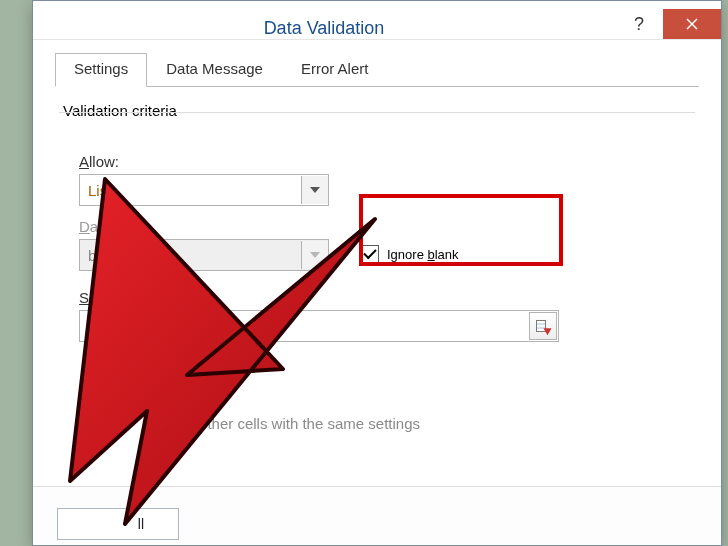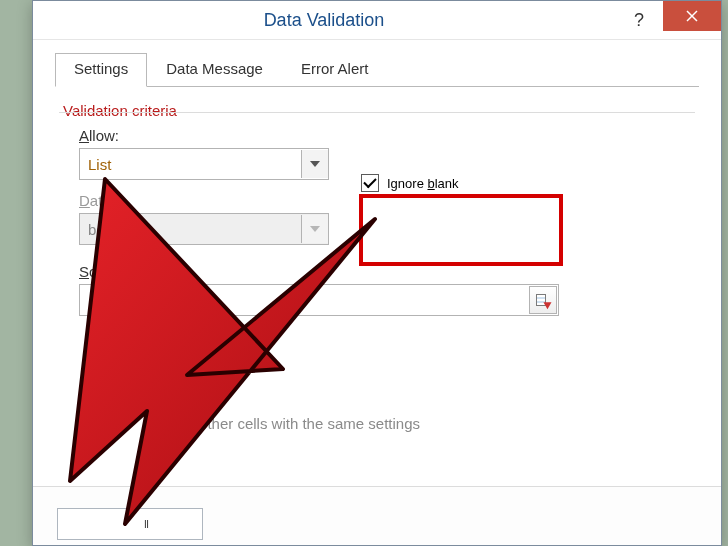--- a/index.html
+++ b/index.html
@@ -1,30 +1,30 @@
 <!DOCTYPE html>
 <html><head>
 <meta charset="utf-8">
 <style>
 html,body{margin:0;padding:0;width:728px;height:546px;overflow:hidden;font-family:"Segoe UI",Tahoma,sans-serif;font-size:14px;background:#4a5d4a;}
 .page-bg{width:728px;height:546px;background:#a2b5a2;position:relative;}
 .dialog{position:absolute;left:32px;top:0;right:6px;bottom:0;background:#fff;border:1px solid #7b8b9d;box-shadow:0 4px 14px rgba(0,0,0,.25);}
-.titlebar{height:38px;background:#fff;border-bottom:1px solid #e6e6e6;display:flex;align-items:center;position:relative;}
+.titlebar{height:38px;background:#fff;border-bottom:1px solid #e6e6e6;display:flex;align-items:flex-end;position:relative;}
 .title-text{flex:1;text-align:center;font-size:18px;color:#1b4f8a;font-weight:400;}
 .help-btn{width:48px;height:30px;display:flex;align-items:center;justify-content:center;color:#333;font-size:18px;}
 .close-btn{width:58px;height:30px;background:#c94f3d;display:flex;align-items:center;justify-content:center;margin-top:-8px;margin-right:0;}
 .close-x{stroke:#fff;stroke-width:1.5;}
 .body{padding:28px 24px 10px 24px;position:relative;height:calc(100% - 38px - 58px);box-sizing:border-box;}
 .tab-row{position:absolute;top:12px;left:22px;right:22px;height:34px;display:flex;border-bottom:1px solid #b9b9b9;}
 .tab{padding:6px 18px;font-size:15px;color:#333;border:1px solid transparent;border-bottom:none;margin-right:0;position:relative;top:1px;background:transparent;}
 .tab.active{background:#fff;border-color:#b9b9b9;border-bottom:1px solid #fff;}
 .tab-content{position:absolute;top:50px;left:22px;right:22px;bottom:10px;border:0;}
-.fieldset-label{position:absolute;top:12px;left:8px;font-size:15px;color:#b91c1c;}
+.fieldset-label{position:absolute;top:12px;left:8px;font-size:15px;color:#000000;}
 .fieldset-box{position:absolute;top:22px;left:4px;right:4px;bottom:40px;border-top:1px solid #dcdcdc;padding-top:14px;}
-.row{display:flex;align-items:center;}
+.row{display:flex;align-items:flex-end;margin-top:26px;}
 .col-left{width:260px;margin-left:20px;}
 .col-right{margin-left:22px;padding-top:2px;}
 .lbl{display:block;font-size:15px;color:#333;margin-bottom:4px;}
 .lbl u{text-decoration:underline;}
 .combo{width:248px;height:30px;border:1px solid #b3b3b3;background:#fff;display:flex;align-items:center;position:relative;}
 .combo-text{flex:1;padding:0 8px;font-size:15px;color:#a16207;}
 .combo-btn{width:26px;height:28px;border-left:1px solid #b3b3b3;background:#f3f3f3;display:flex;align-items:center;justify-content:center;}
 .combo.disabled{background:#efefef;}
 .combo.disabled .combo-text{color:#888;}
 .chev{width:0;height:0;border-left:5px solid transparent;border-right:5px solid transparent;border-top:6px solid #555;}
@@ -35,21 +35,21 @@
 .highlight-box{position:absolute;border:4px solid #d40000;pointer-events:none;}
 .src-row{margin-top:18px;margin-left:20px;}
 .src-input{width:478px;height:30px;border:1px solid #b3b3b3;background:#fff;display:flex;align-items:center;}
 .src-text{flex:1;padding:0 8px;font-size:15px;color:#222;}
 .src-mini{width:26px;height:26px;border:1px solid #b3b3b3;margin:1px;background:linear-gradient(#fff,#eee);display:flex;align-items:center;justify-content:center;}
 .mini-icon{width:14px;height:12px;position:relative;}
 .mini-icon::before{content:"";position:absolute;left:0;top:0;width:8px;height:10px;border:1px solid #7a7a7a;background:repeating-linear-gradient(#fff 0 2px,#cfe0f0 2px 4px);}
 .mini-icon::after{content:"";position:absolute;right:-2px;bottom:-2px;width:0;height:0;border-left:7px solid #c33;border-top:4px solid transparent;border-bottom:4px solid transparent;transform:rotate(-30deg);}
 .apply-row{position:absolute;left:24px;bottom:6px;display:flex;align-items:center;font-size:15px;color:#8a8a8a;}
 .footer{position:absolute;left:0;right:0;bottom:0;height:58px;border-top:1px solid #dcdcdc;background:#fdfdfd;display:flex;align-items:center;justify-content:flex-end;padding:0 18px;gap:14px;}
-.btn{height:30px;min-width:92px;border:1px solid #aeb6bf;background:#fff;font-size:10px;color:#222;display:flex;align-items:center;justify-content:center;padding:0 26px;margin-top:16px;}
+.btn{height:30px;min-width:92px;border:1px solid #aeb6bf;background:#fff;font-size:14px;color:#222;display:flex;align-items:center;justify-content:center;padding:0 14px;margin-top:16px;}
 .btn.clear{margin-right:auto;margin-left:6px;}
 .btn.primary{border-color:#6fa7d6;box-shadow:0 0 0 1px #bcd7ee inset;}
 
 .big-arrow{position:absolute;left:12px;top:148px;width:360px;height:380px;pointer-events:none;}
 </style>
 </head>
 <body>
 
 <div class="page-bg">
   <div class="dialog">

